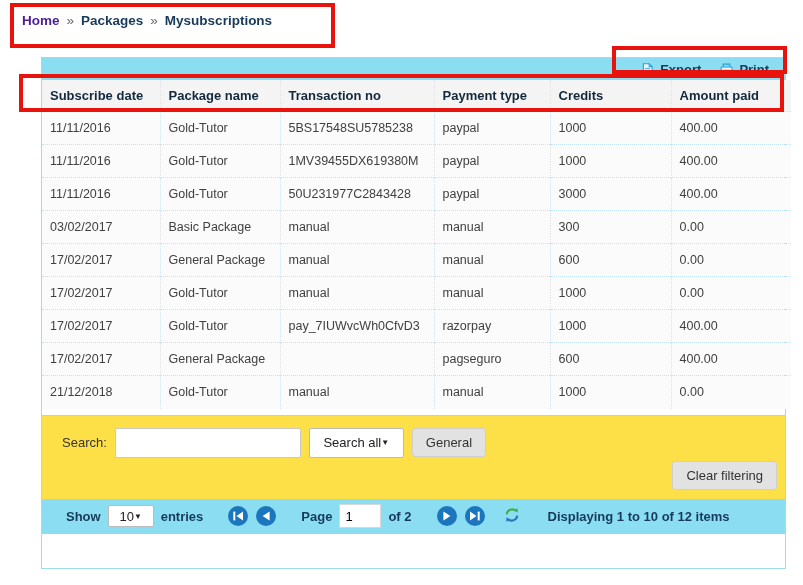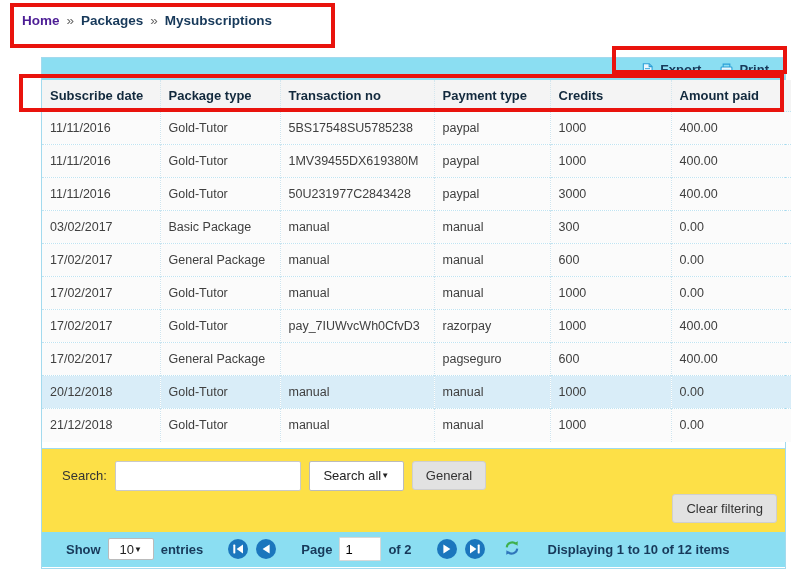--- a/index.html
+++ b/index.html
@@ -107,21 +107,21 @@
         <col style="width:118px">
           <col style="width:120px">
           <col style="width:154px">
         <col style="width:116px">
           <col style="width:121px">
           <col style="width:120px">
       </colgroup>
       <thead>
         <tr>
           <th>Subscribe date</th>
-          <th>Package type</th>
+          <th>Package name</th>
           <th>Transaction no</th>
           <th>Payment type</th>
           <th>Credits</th>
           <th>Amount paid</th>
         </tr>
       </thead>
       <tbody>
           <tr>
             <td>11/11/2016</td>
             <td>Gold-Tutor</td>
@@ -178,28 +178,20 @@
             <td>1000</td>
             <td>400.00</td>
           </tr>
           <tr>
             <td>17/02/2017</td>
             <td>General Package</td>
             <td></td>
             <td>pagseguro</td>
             <td>600</td>
             <td>400.00</td>
-          </tr>
-          <tr class="highlight">
-            <td>20/12/2018</td>
-            <td>Gold-Tutor</td>
-            <td>manual</td>
-            <td>manual</td>
-            <td>1000</td>
-            <td>0.00</td>
           </tr>
           <tr>
             <td>21/12/2018</td>
             <td>Gold-Tutor</td>
             <td>manual</td>
             <td>manual</td>
             <td>1000</td>
             <td>0.00</td>
           </tr>
         </tbody>

